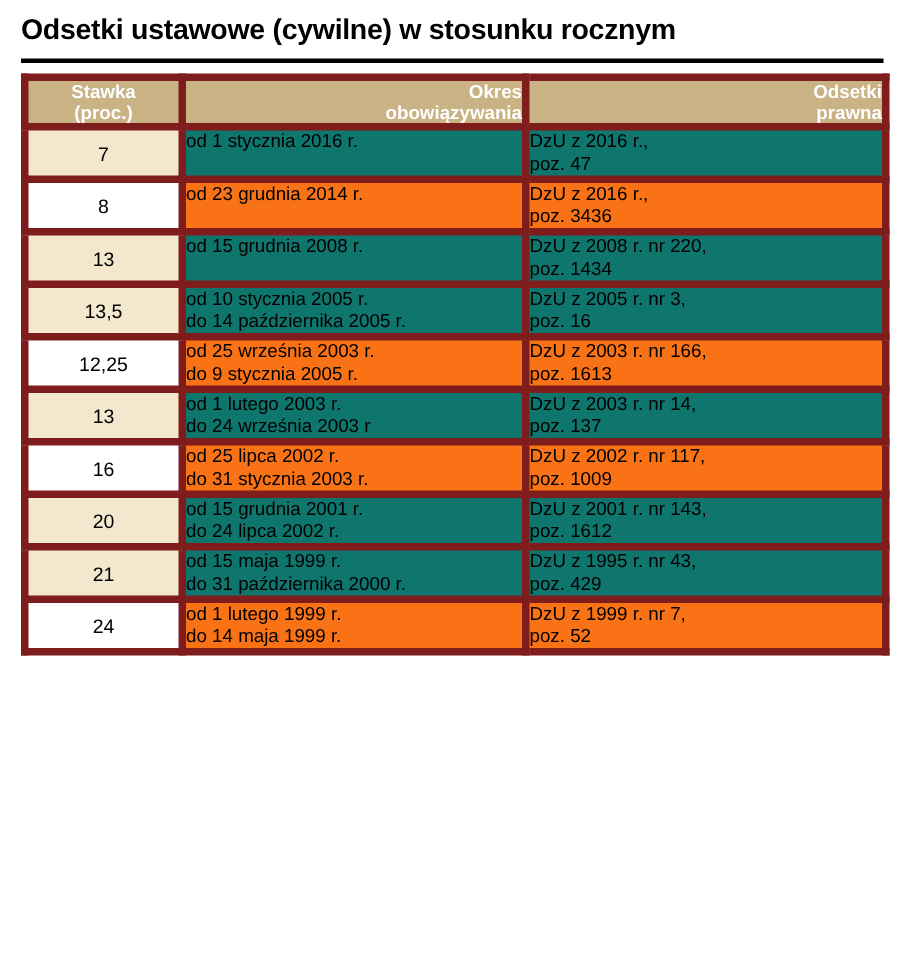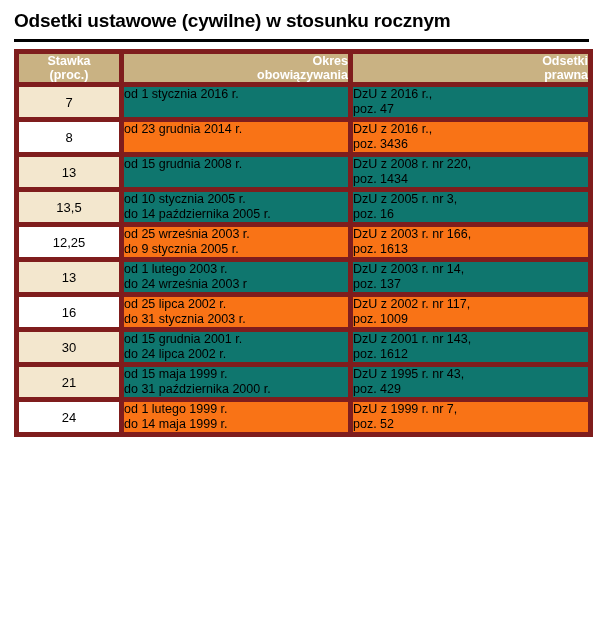--- a/index.html
+++ b/index.html
@@ -179,21 +179,21 @@
           <td class="period">
             <span class="line">od 25 lipca 2002 r.</span>
             <span class="line">do 31 stycznia 2003 r.</span>
           </td>
           <td class="legal">
             <span class="line">DzU z 2002 r. nr 117,</span>
             <span class="line">poz. 1009</span>
           </td>
         </tr>
         <tr class="odd">
-          <td class="rate">30</td>
+          <td class="rate">20</td>
           <td class="period">
             <span class="line">od 15 grudnia 2001 r.</span>
             <span class="line">do 24 lipca 2002 r.</span>
           </td>
           <td class="legal">
             <span class="line">DzU z 2001 r. nr 143,</span>
             <span class="line">poz. 1612</span>
           </td>
         </tr>
         <tr class="odd">

